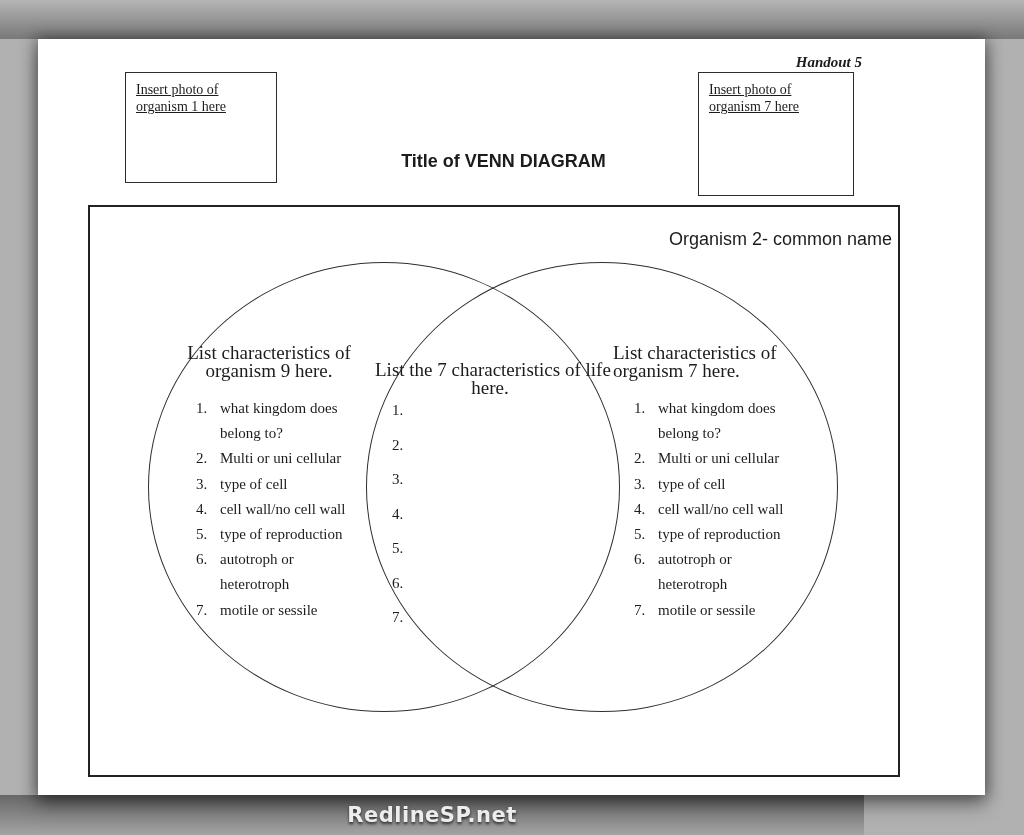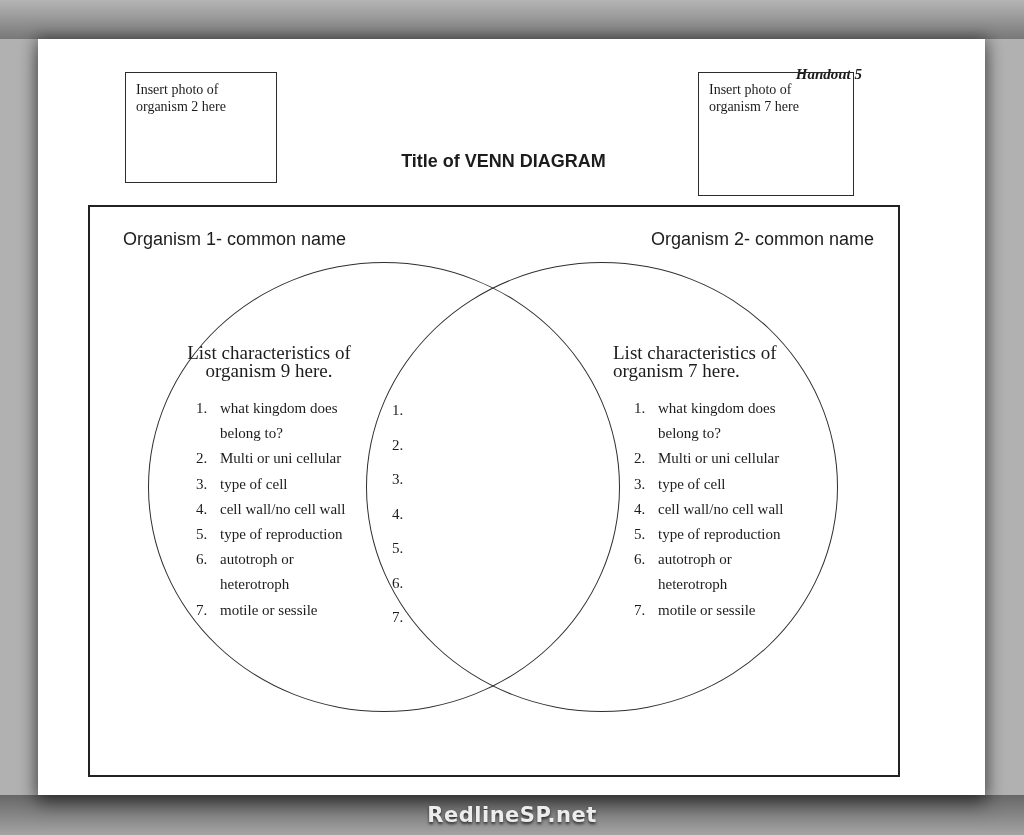--- a/index.html
+++ b/index.html
@@ -1,36 +1,36 @@
 <!DOCTYPE html>
 <html><head>
 <meta charset="utf-8">
 <style>
   html,body{margin:0;padding:0;}
   body{width:1024px;height:835px;overflow:hidden;background:#b1b1b1;}
   .screen{position:relative;width:1024px;height:835px;background:#b1b1b1;font-family:"Liberation Serif",serif;color:#1c1c1c;}
   .shade-top{position:absolute;left:0;top:0;width:1024px;height:39px;
     background:linear-gradient(to bottom, rgba(255,255,255,0.05), rgba(0,0,0,0.32));}
-  .shade-bottom{position:absolute;left:0;top:795px;width:1024px;height:40px;
+  .shade-bottom{position:absolute;left:0;top:795px;width:864px;height:40px;
     background:linear-gradient(to bottom, rgba(0,0,0,0.42), rgba(0,0,0,0.08));
     display:flex;align-items:center;justify-content:center;}
   .watermark{font-family:"DejaVu Sans","Liberation Sans",sans-serif;font-weight:bold;font-size:21px;
     color:#ededed;letter-spacing:0.5px;text-shadow:0 2px 3px rgba(25,25,25,0.85);}
   .page{position:absolute;left:38px;top:39px;width:947px;height:756px;background:#ffffff;
     box-shadow:0 0 14px 2px rgba(0,0,0,0.40), 0 10px 18px rgba(0,0,0,0.35);}
-  .handout{position:absolute;top:15px;right:123px;font-size:15px;font-weight:bold;font-style:italic;margin-top:12px;}
-  .photo-box{position:absolute;border:1.5px solid #2c2c2c;padding:8px 0 0 10px;font-size:14px;line-height:17px;box-sizing:border-box;}
+  .handout{position:absolute;top:15px;right:123px;font-size:15px;font-weight:bold;font-style:italic;}
+  .photo-box{position:absolute;border:1.5px solid #2c2c2c;padding:8px 0 0 10px;font-size:14px;line-height:17px;box-sizing:border-box;text-decoration:underline;}
   .photo-box-1{left:87px;top:33px;width:152px;height:111px;}
   .photo-box-2{left:660px;top:33px;width:156px;height:124px;}
   .title{position:absolute;left:0;top:112px;width:931px;text-align:center;
     font-family:"Liberation Sans",sans-serif;font-weight:bold;font-size:18px;}
   .venn-frame{position:absolute;left:50px;top:166px;width:812px;height:572px;border:2px solid #222222;box-sizing:border-box;}
   .org-label{position:absolute;top:190px;font-family:"Liberation Sans",sans-serif;font-size:18px;}
   .org-label-1{left:85px;}
-  .org-label-2{right:111px;margin-left:18px;}
+  .org-label-2{right:93px;margin-left:18px;}
   .circle{position:absolute;top:223px;width:472px;height:450px;border:1.5px solid #2f2f2f;border-radius:50%;box-sizing:border-box;}
   .circle-left{left:110px;}
   .circle-right{left:328px;}
   .vhead{position:absolute;font-size:19px;line-height:18px;}
   .vhead .line{white-space:nowrap;}
   .vhead-left{left:147px;top:305px;width:168px;text-align:center;}
   .vhead-mid{left:337px;top:322px;width:230px;text-align:center;}
   .vhead-right{left:575px;top:305px;width:180px;text-align:left;}
   .list{position:absolute;font-size:15px;line-height:25.2px;}
   .list-left{left:158px;top:357px;}
@@ -45,42 +45,45 @@
 <body>
 
 <div class="screen">
   <div class="shade-top"></div>
 
   <div class="page">
     <div class="handout">Handout 5</div>
 
     <div class="photo-box photo-box-1">
       <div class="line">Insert photo of</div>
-      <div class="line">organism 2 here</div>
+      <div class="line">organism 1 here</div>
     </div>
 
     <div class="photo-box photo-box-2">
       <div class="line">Insert photo of</div>
       <div class="line">organism 7 here</div>
     </div>
 
     <div class="title">Title of VENN DIAGRAM</div>
 
     <div class="venn-frame"></div>
-    <div class="org-label org-label-1">Organism 1- common name</div>
     <div class="org-label org-label-2">Organism 2- common name</div>
 
     <div class="circle circle-left"></div>
     <div class="circle circle-right"></div>
 
     <div class="vhead vhead-left">
       <div class="line">List characteristics of</div>
       <div class="line">organism 9 here.</div>
     </div>
 
+    <div class="vhead vhead-mid">
+      <div class="line">List the 7 characteristics of life</div>
+      <div class="line">here.</div>
+    </div>
 
     <div class="vhead vhead-right">
       <div class="line">List characteristics of</div>
       <div class="line">organism 7 here.</div>
     </div>
 
     <div class="list list-left">
       <div class="li">
         <div class="num">1.</div>
         <div class="txt">

